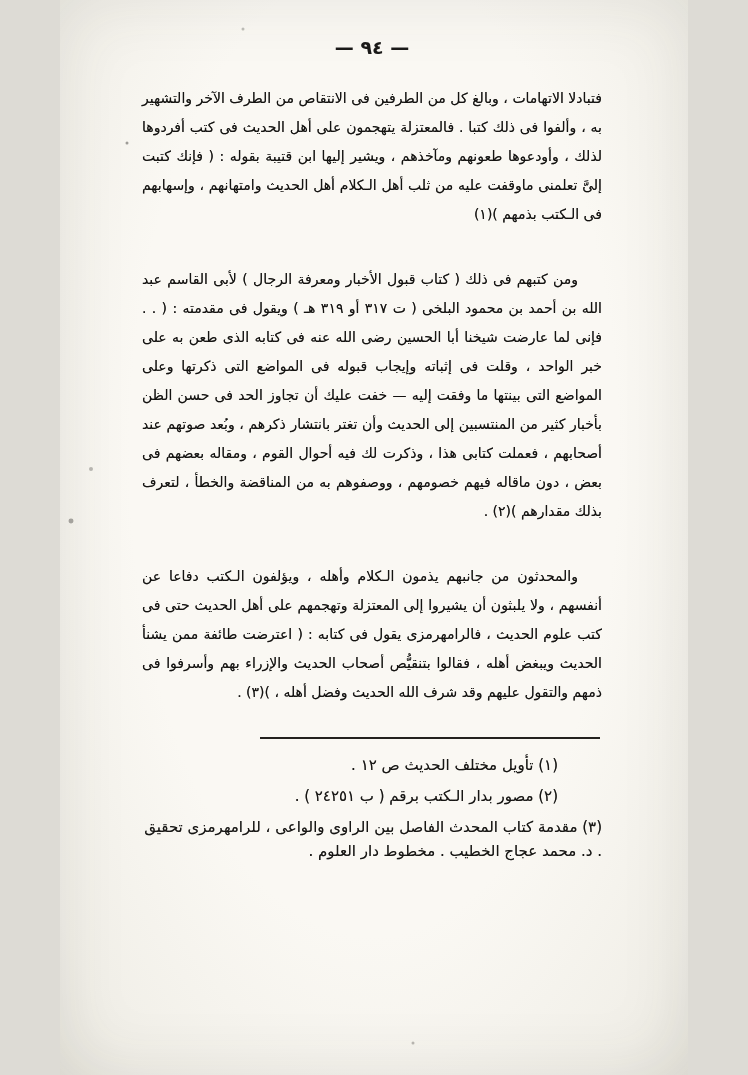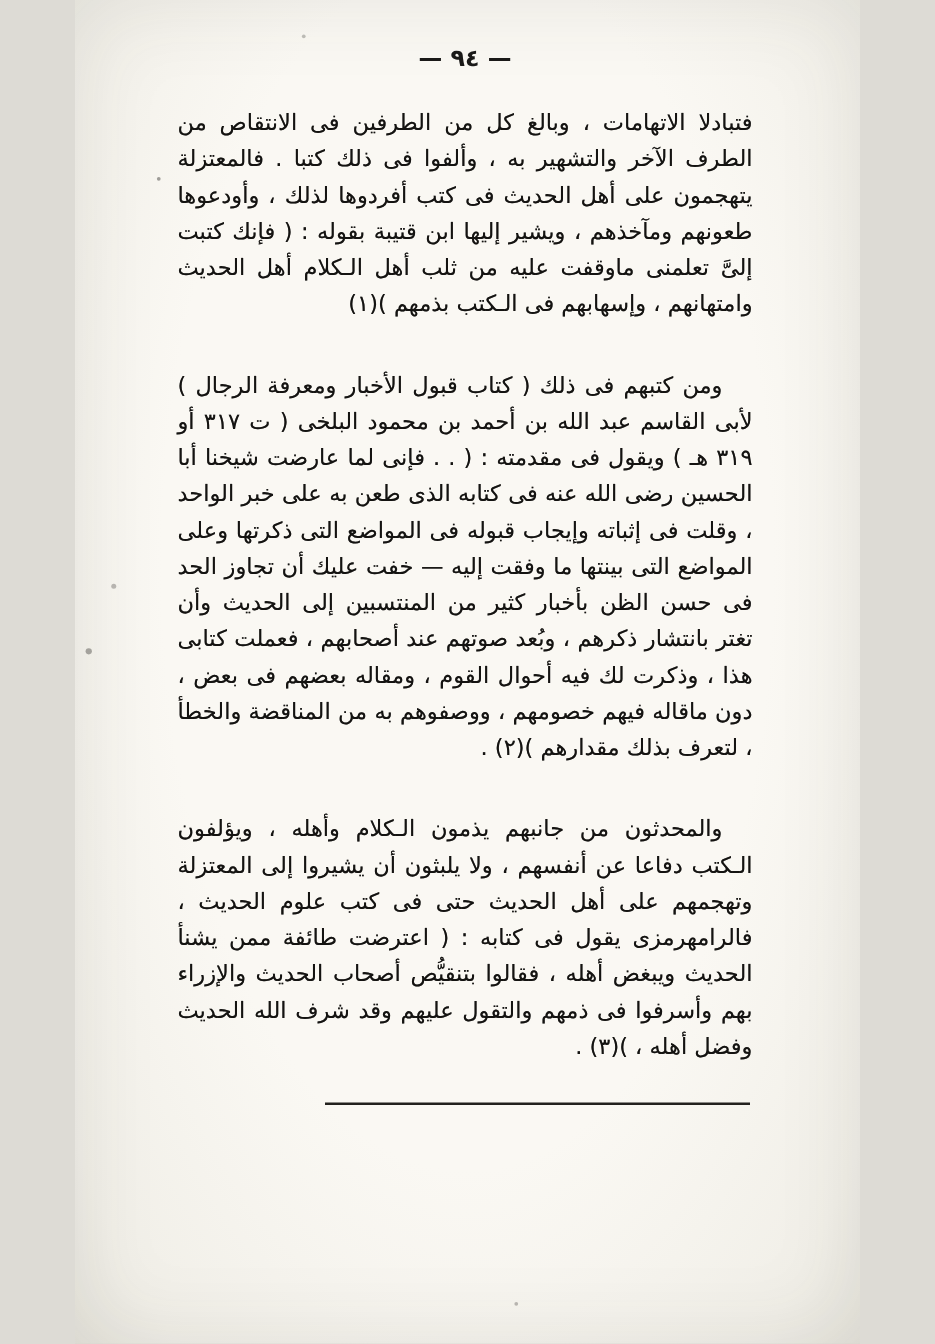--- a/index.html
+++ b/index.html
@@ -24,21 +24,21 @@
   .page-number {
     text-align: center;
     font-size: 19px;
     font-weight: bold;
     letter-spacing: 2px;
     color: #1a1918;
     margin-bottom: 26px;
   }
   .body-text p.para {
     margin: 0 0 30px 0;
-    font-size: 18px;
+    font-size: 14px;
     line-height: 29px;
     text-align: justify;
     text-justify: inter-word;
     color: #141311;
     text-shadow: 0 0 0.5px rgba(10,10,10,0.55);
   }
   .body-text p.para.indent {
     text-indent: 24px;
     margin-top: 36px;
   }
@@ -90,14 +90,19 @@
   <div class="page-number">— ٩٤ —</div>
 
   <div class="body-text">
     <p class="para flush">فتبادلا الاتهامات ، وبالغ كل من الطرفين فى الانتقاص من الطرف الآخر والتشهير به ، وألفوا فى ذلك كتبا . فالمعتزلة يتهجمون على أهل الحديث فى كتب أفردوها لذلك ، وأودعوها طعونهم ومآخذهم ، ويشير إليها ابن قتيبة بقوله : ( فإنك كتبت إلىَّ تعلمنى ماوقفت عليه من ثلب أهل الـكلام أهل الحديث وامتهانهم ، وإسهابهم فى الـكتب بذمهم )(١)</p>
     <p class="para indent">ومن كتبهم فى ذلك ( كتاب قبول الأخبار ومعرفة الرجال ) لأبى القاسم عبد الله بن أحمد بن محمود البلخى ( ت ٣١٧ أو ٣١٩ هـ ) ويقول فى مقدمته : ( . . فإنى لما عارضت شيخنا أبا الحسين رضى الله عنه فى كتابه الذى طعن به على خبر الواحد ، وقلت فى إثباته وإيجاب قبوله فى المواضع التى ذكرتها وعلى المواضع التى بينتها ما وفقت إليه — خفت عليك أن تجاوز الحد فى حسن الظن بأخبار كثير من المنتسبين إلى الحديث وأن تغتر بانتشار ذكرهم ، وبُعد صوتهم عند أصحابهم ، فعملت كتابى هذا ، وذكرت لك فيه أحوال القوم ، ومقاله بعضهم فى بعض ، دون ماقاله فيهم خصومهم ، ووصفوهم به من المناقضة والخطأ ، لتعرف بذلك مقدارهم )(٢) .</p>
     <p class="para indent">والمحدثون من جانبهم يذمون الـكلام وأهله ، ويؤلفون الـكتب دفاعا عن أنفسهم ، ولا يلبثون أن يشيروا إلى المعتزلة وتهجمهم على أهل الحديث حتى فى كتب علوم الحديث ، فالرامهرمزى يقول فى كتابه : ( اعترضت طائفة ممن يشنأ الحديث ويبغض أهله ، فقالوا بتنقيُّص أصحاب الحديث والإزراء بهم وأسرفوا فى ذمهم والتقول عليهم وقد شرف الله الحديث وفضل أهله ، )(٣) .</p>
   </div>
 
   <div class="footnote-sep"></div>
 
+  <div class="footnotes">
+    <p class="fn">(١) تأويل مختلف الحديث ص ١٢ .</p>
+    <p class="fn">(٢) مصور بدار الـكتب برقم ( ب ٢٤٢٥١ ) .</p>
+    <p class="fn fn-long">(٣) مقدمة كتاب المحدث الفاصل بين الراوى والواعى ، للرامهرمزى تحقيق . د. محمد عجاج الخطيب . مخطوط دار العلوم .</p>
+  </div>
 
 </div>
 
 </body></html>

